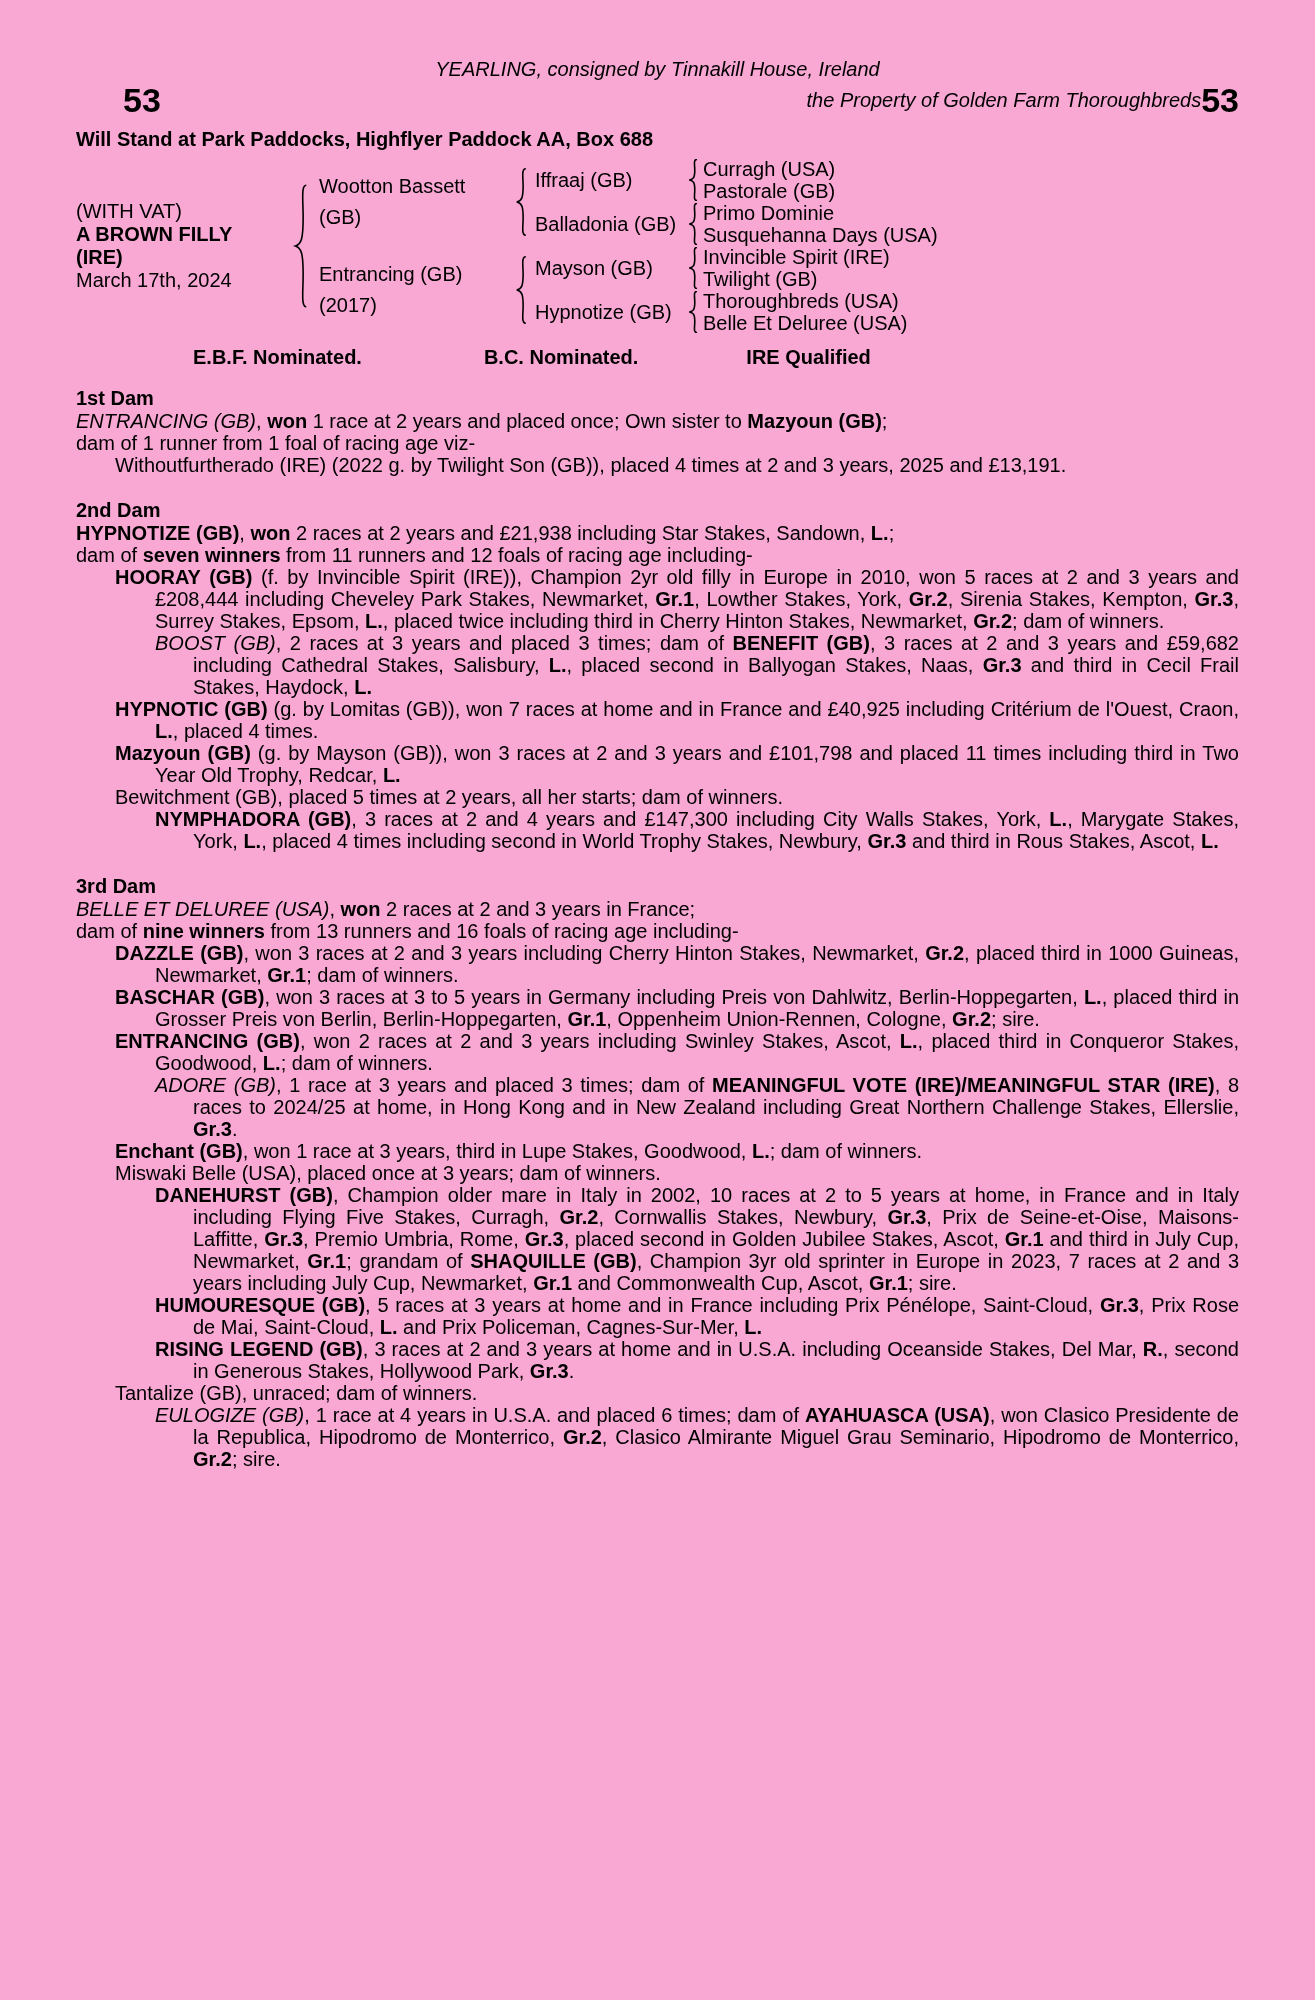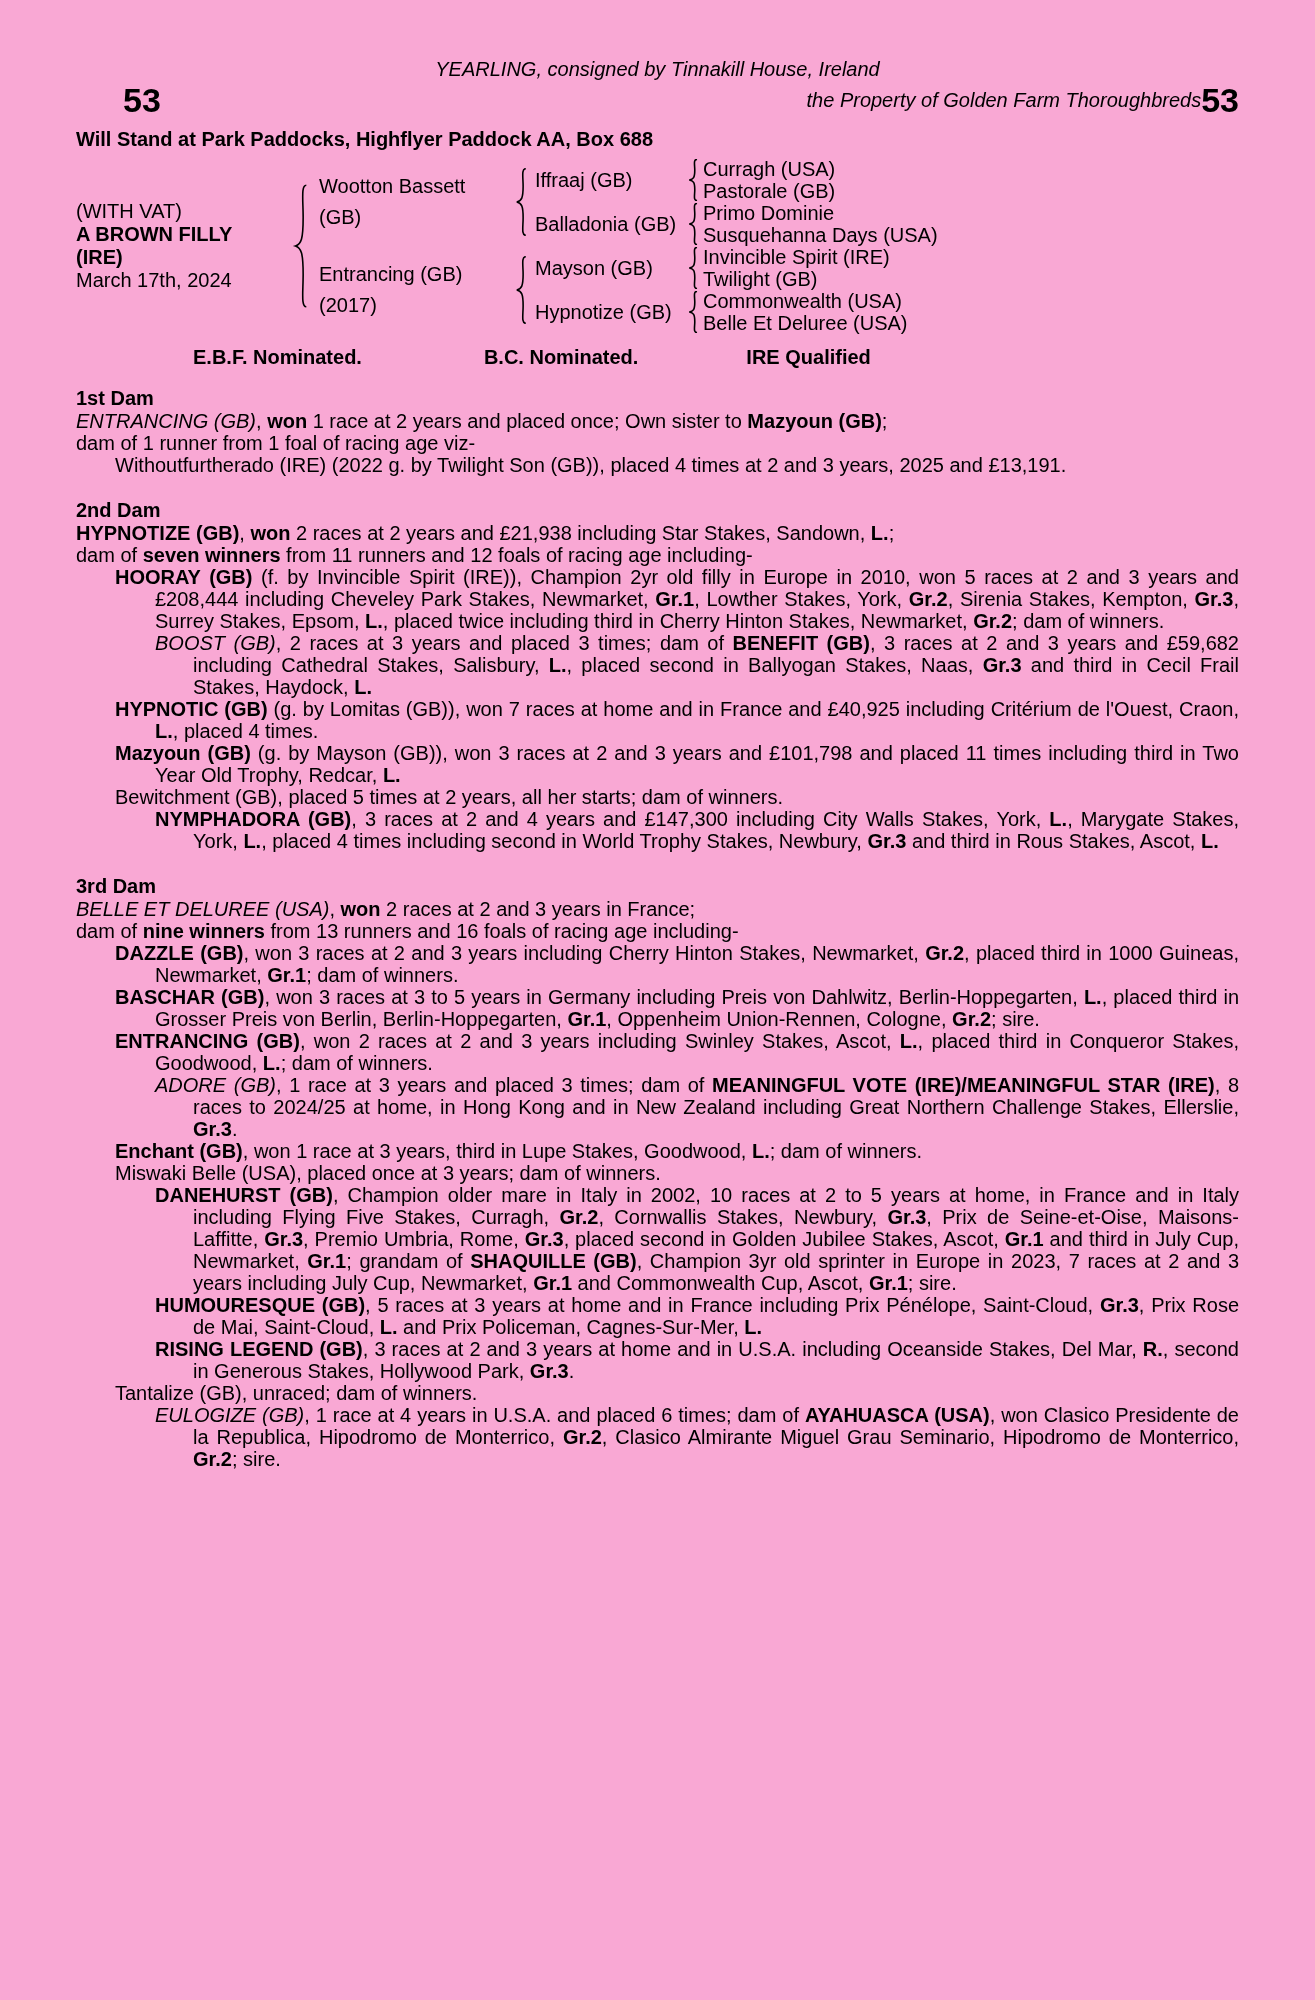--- a/index.html
+++ b/index.html
@@ -145,21 +145,21 @@
             </div>
           </div>
           <div class="ped-gp">
             <div class="ped-gp-name">Hypnotize (GB)</div>
             <div class="brace brace-sm">
               <svg viewBox="0 0 20 100" preserveAspectRatio="none">
                   <path d="M17 1 C11 1 13.5 13 13.5 27 C13.5 44 11.5 48.5 5 50 C11.5 51.5 13.5 56 13.5 73 C13.5 87 11 99 17 99" fill="none" stroke="#000" stroke-width="1.6" vector-effect="non-scaling-stroke"></path>
                 </svg>
             </div>
             <div class="ped-ggps">
-              <div class="ggp">Commonwealth (USA)</div>
+              <div class="ggp">Thoroughbreds (USA)</div>
               <div class="ggp">Belle Et Deluree (USA)</div>
             </div>
           </div>
         </div>
       </div>
 
     </div>
   </div>
 
   <div class="noms">

